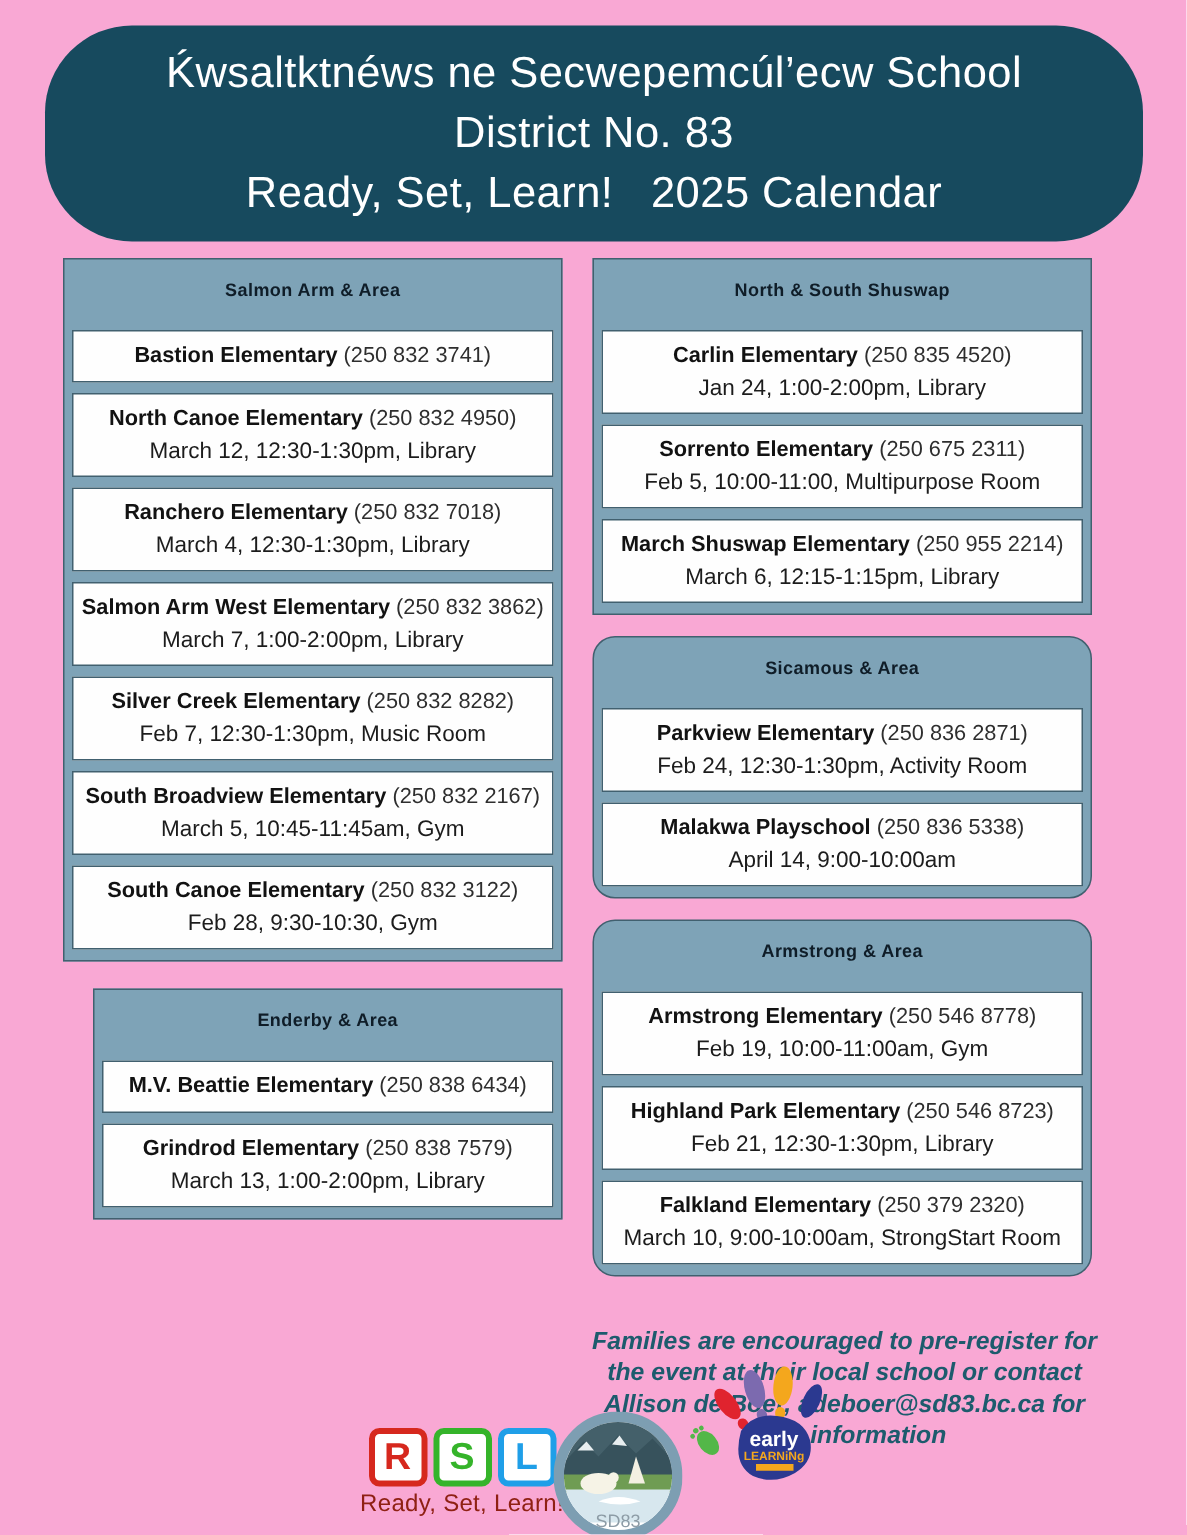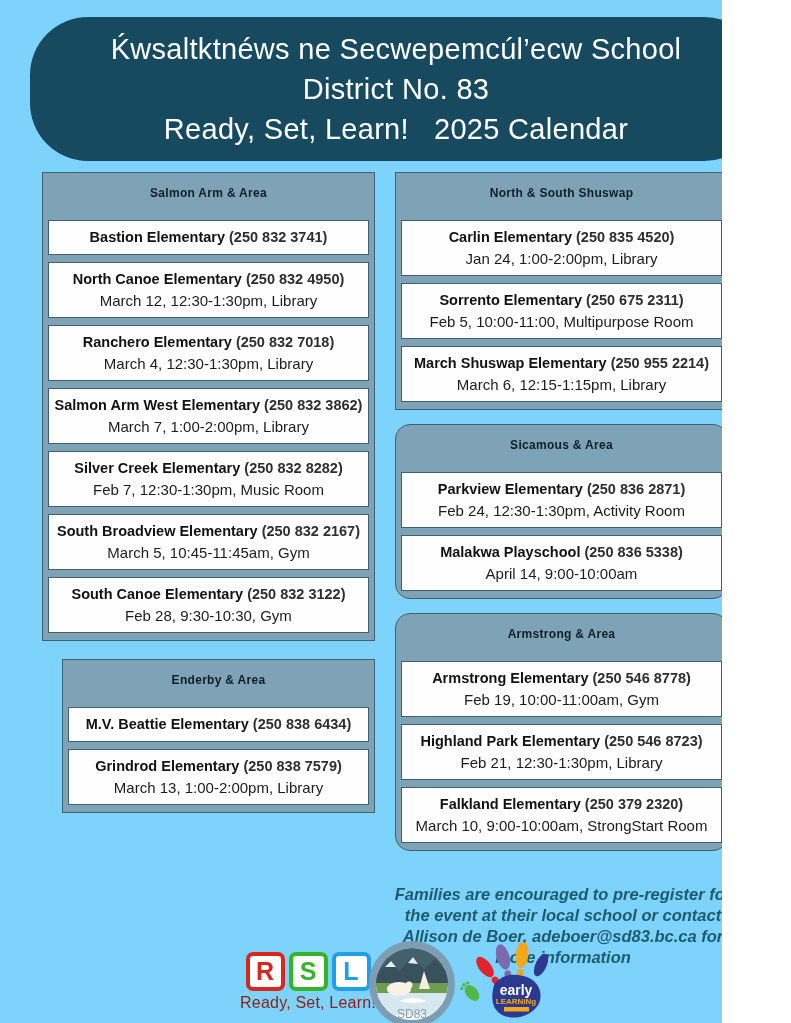--- a/index.html
+++ b/index.html
@@ -1,17 +1,17 @@
 <!DOCTYPE html>
 <html><head>
 <meta charset="utf-8">
 <style>
   html,body { margin:0; padding:0; background:#ffffff; }
   .page {
-    position:relative; width:722px; height:1023px; background:#7dd3fc;
+    position:relative; width:791px; height:1023px; background:#f9a8d4;
     font-family:"Liberation Sans", sans-serif; overflow:hidden;
   }
 
   
   .banner {
     position:absolute; left:30px; top:17px; width:732px; height:144px;
     background:#174a5e; border-radius:58px; color:#ffffff;
     display:flex; flex-direction:column; justify-content:center; text-align:center;
   }
   .banner-line { font-size:29px; line-height:40px; font-weight:500; letter-spacing:0.3px; white-space:pre-wrap; }
@@ -32,21 +32,21 @@
     text-align:center; font-size:12px; font-weight:800; color:#0f1d28;
     padding:13px 0; letter-spacing:0.3px;
   }
   .event-row {
     background:#fefefe; border:1px solid #41606f; margin-top:7px;
     padding:6px 2px; text-align:center; color:#1c1c1c;
     font-size:15px; line-height:21px; box-sizing:border-box;
   }
   .event-line1 { white-space:nowrap; font-size:14.5px; }
   .event-name  { font-weight:800; color:#121212; }
-  .event-phone { font-weight:700; color:#2e2e2e; }
+  .event-phone { font-weight:400; color:#2e2e2e; }
   .event-details { white-space:pre-line; }
 
   
   .note {
     position:absolute; left:392px; top:884px; width:342px;
     text-align:center; font-style:italic; font-weight:700;
     font-size:16.5px; line-height:21px; color:#1d5b6d;
   }
 
   
@@ -57,21 +57,21 @@
     display:flex; align-items:center; justify-content:center;
     font-size:25px; font-weight:900; line-height:1;
   }
   .rsl-r { border-color:#d6281e; color:#d6281e; }
   .rsl-s { border-color:#35b42a; color:#35b42a; }
   .rsl-l { border-color:#1f9fe8; color:#1f9fe8; }
   .rsl-caption { margin-top:3px; font-size:16px; font-weight:500; color:#8f2013; letter-spacing:0.2px; }
 
   
   .sd83-logo { position:absolute; left:369px; top:941px; width:86px; height:86px; }
-  .hand-logo { position:absolute; left:458px; top:929px; width:92px; height:94px; }
+  .hand-logo { position:absolute; left:458px; top:898px; width:92px; height:94px; }
 </style>
 </head>
 <body>
 
 <div class="page">
 
   <div class="banner">
     <div class="banner-line">Ḱwsaltktnéws ne Secwepemcúl’ecw School</div>
     <div class="banner-line">District No. 83</div>
     <div class="banner-line">Ready, Set, Learn!   2025 Calendar</div>

